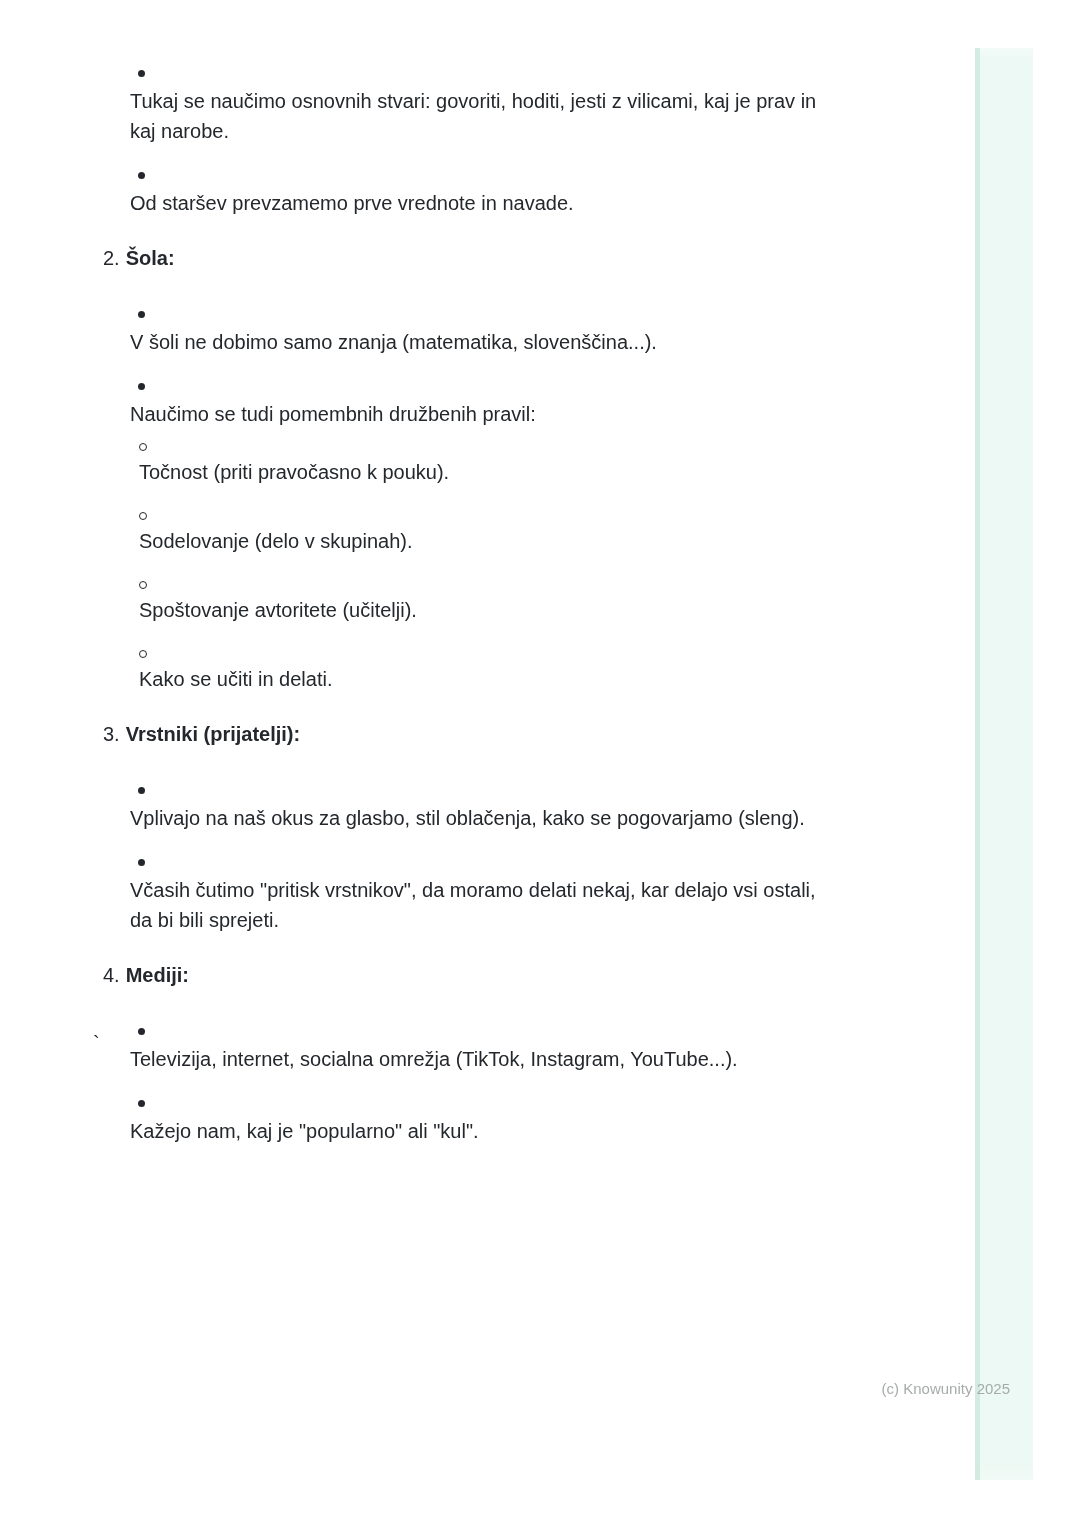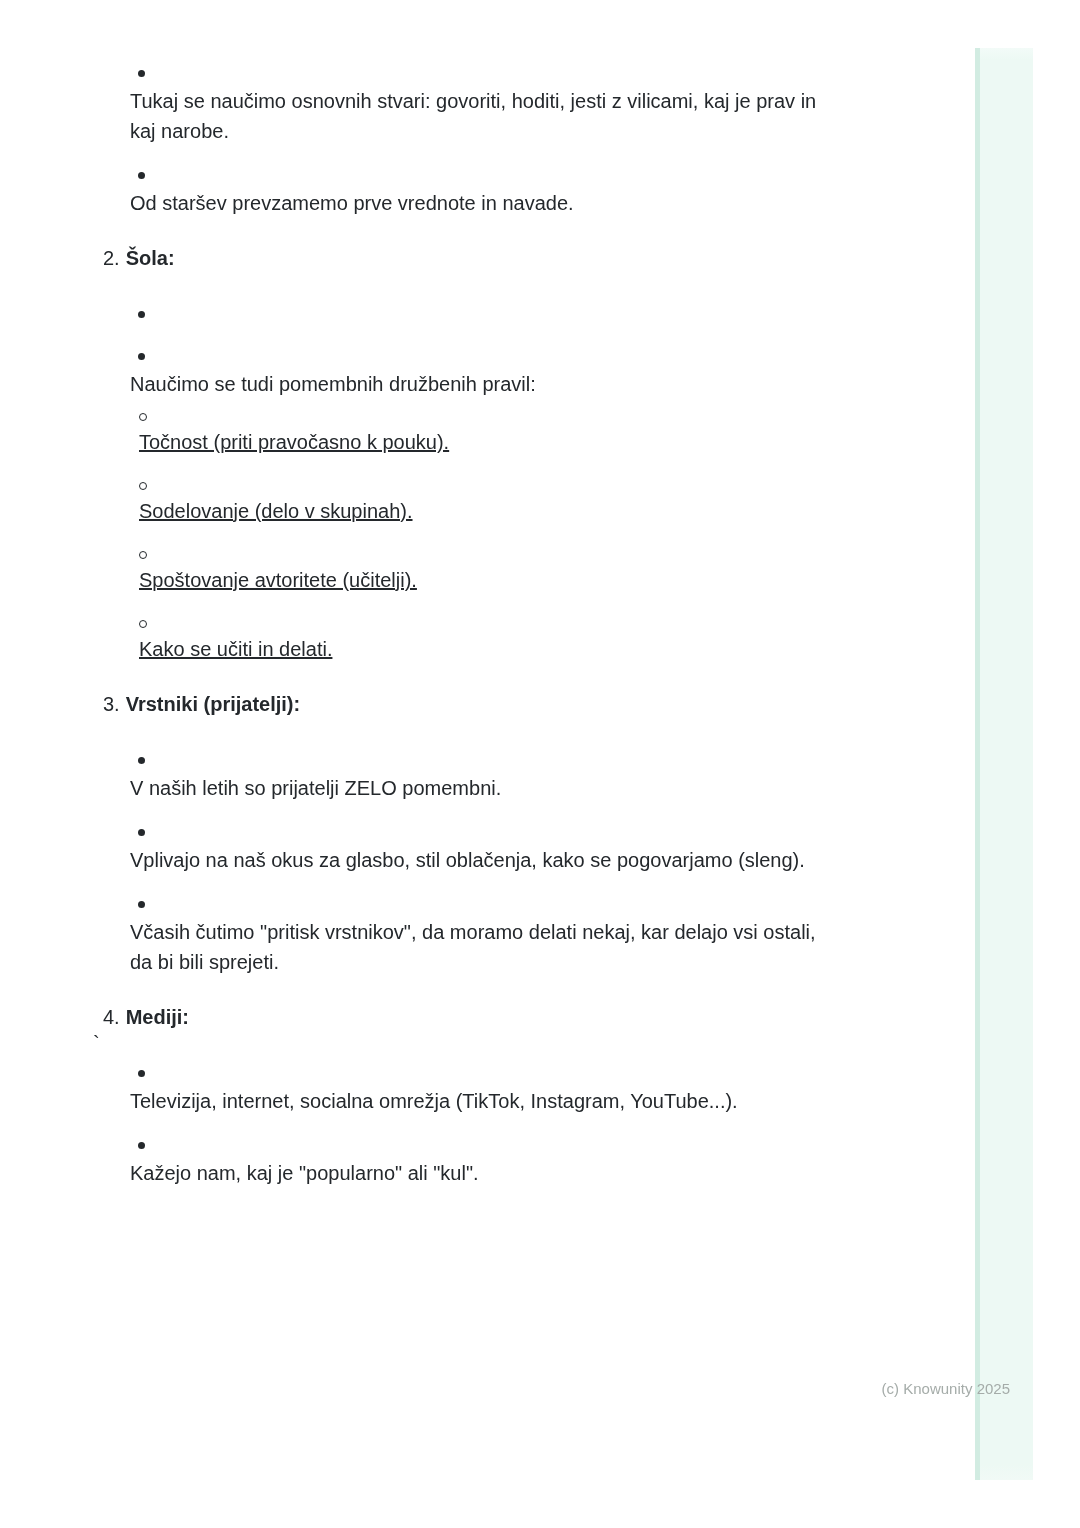--- a/index.html
+++ b/index.html
@@ -41,21 +41,21 @@
     display: block; width: 7px; height: 7px; border-radius: 50%;
     background: #24282c; margin: 12px 0 0 8px;
   }
   .circle {
     display: block; width: 8px; height: 8px; border-radius: 50%;
     background: transparent; border: 1.5px solid #24282c; margin-top: 11px;
   }
   .text-wrap { flex: 1; min-width: 0; }
   .text { }
 
-  .sublist { padding-top: 3px; text-decoration: underline; }
+  .sublist { padding-top: 3px; }
   .sublist .li { margin-left: 9px; }
   .sublist .li:last-child { padding-bottom: 0; }
   .sublist .marker { flex: 0 0 25px; }
 
   .heading { padding-top: 11px; padding-bottom: 26px; }
   .heading .num { margin-right: 6px; }
   .heading .title { font-weight: bold; }
 
   .stray-char {
     position: absolute;
@@ -99,20 +99,23 @@
       </div>
   </div>
 
   <div class="heading">
     <span class="num">2.</span><span class="title">Šola:</span>
   </div>
   <div class="li l1">
     <span class="marker">
         <i class="dot"></i>
       </span>
+    <div class="text-wrap">
+        <div class="text">V šoli ne dobimo samo znanja (matematika, slovenščina...).</div>
+      </div>
   </div>
   <div class="li l1">
     <span class="marker">
         <i class="dot"></i>
       </span>
     <div class="text-wrap">
       <div class="text">Naučimo se tudi pomembnih družbenih pravil:</div>
       <div class="sublist">
         <div class="li">
           <span class="marker">
@@ -151,28 +154,20 @@
   </div>
 
   <div class="heading">
     <span class="num">3.</span><span class="title">Vrstniki (prijatelji):</span>
   </div>
   <div class="li l1">
     <span class="marker">
         <i class="dot"></i>
       </span>
     <div class="text-wrap">
-        <div class="text">V naših letih so prijatelji ZELO pomembni.</div>
-      </div>
-  </div>
-  <div class="li l1">
-    <span class="marker">
-        <i class="dot"></i>
-      </span>
-    <div class="text-wrap">
         <div class="text">Vplivajo na naš okus za glasbo, stil oblačenja, kako se pogovarjamo (sleng).</div>
       </div>
   </div>
   <div class="li l1">
     <span class="marker">
         <i class="dot"></i>
       </span>
     <div class="text-wrap">
         <div class="text">Včasih čutimo "pritisk vrstnikov", da moramo delati nekaj, kar delajo vsi ostali, da bi bili sprejeti.</div>
       </div>

